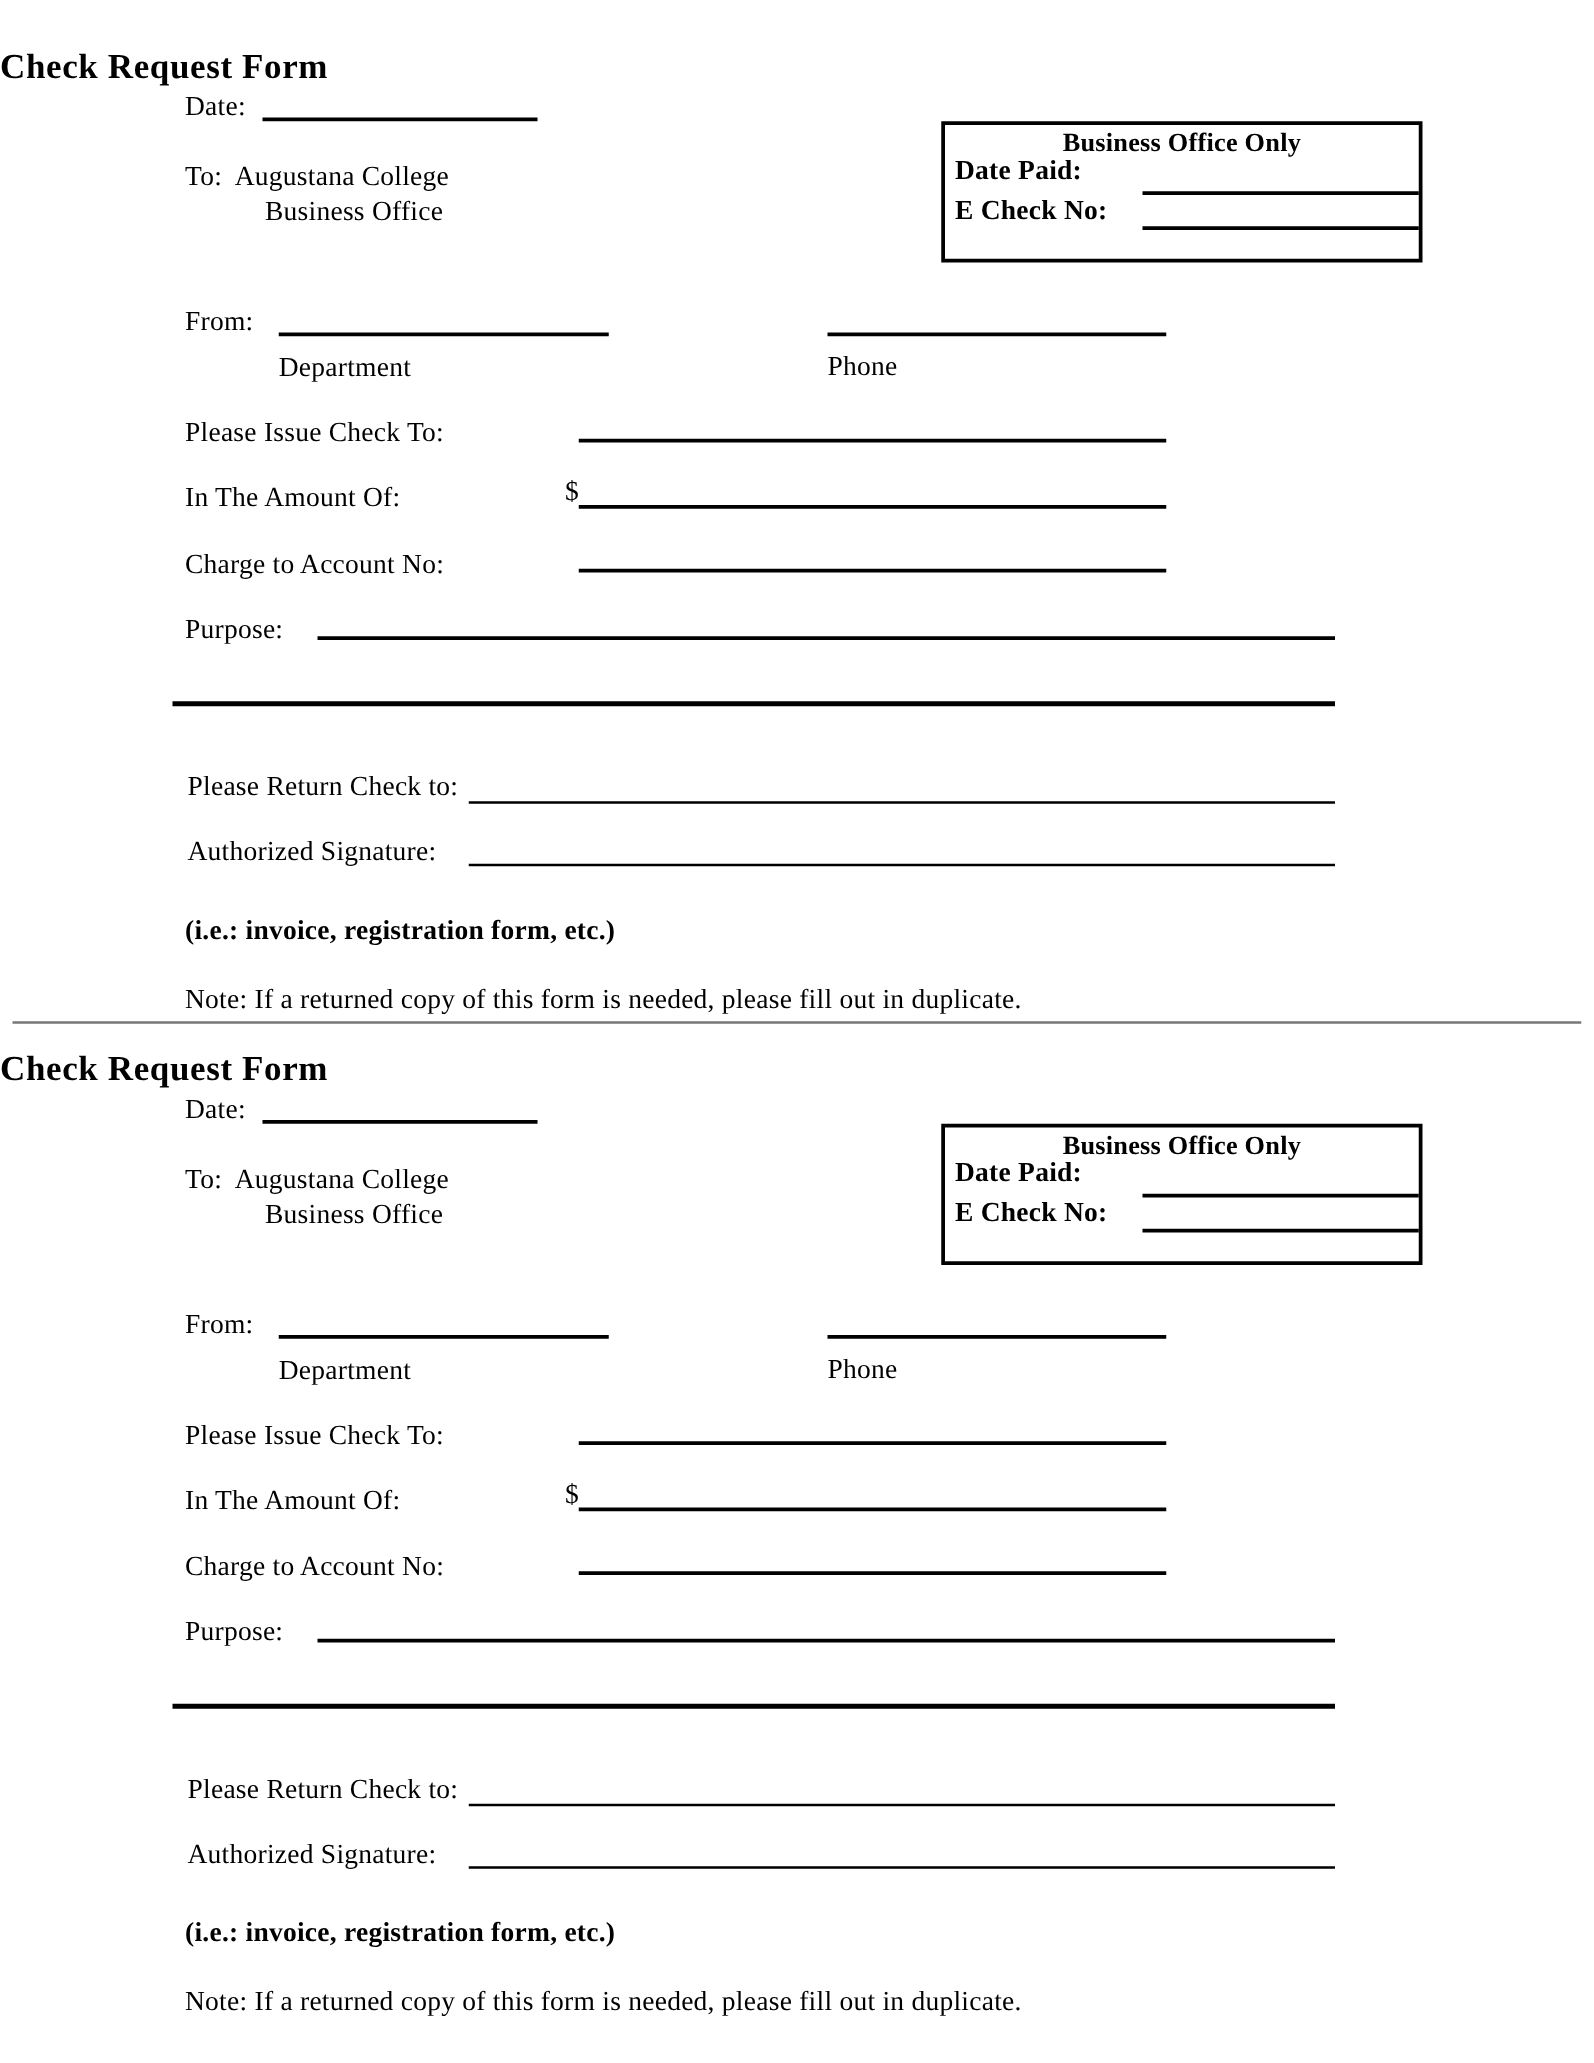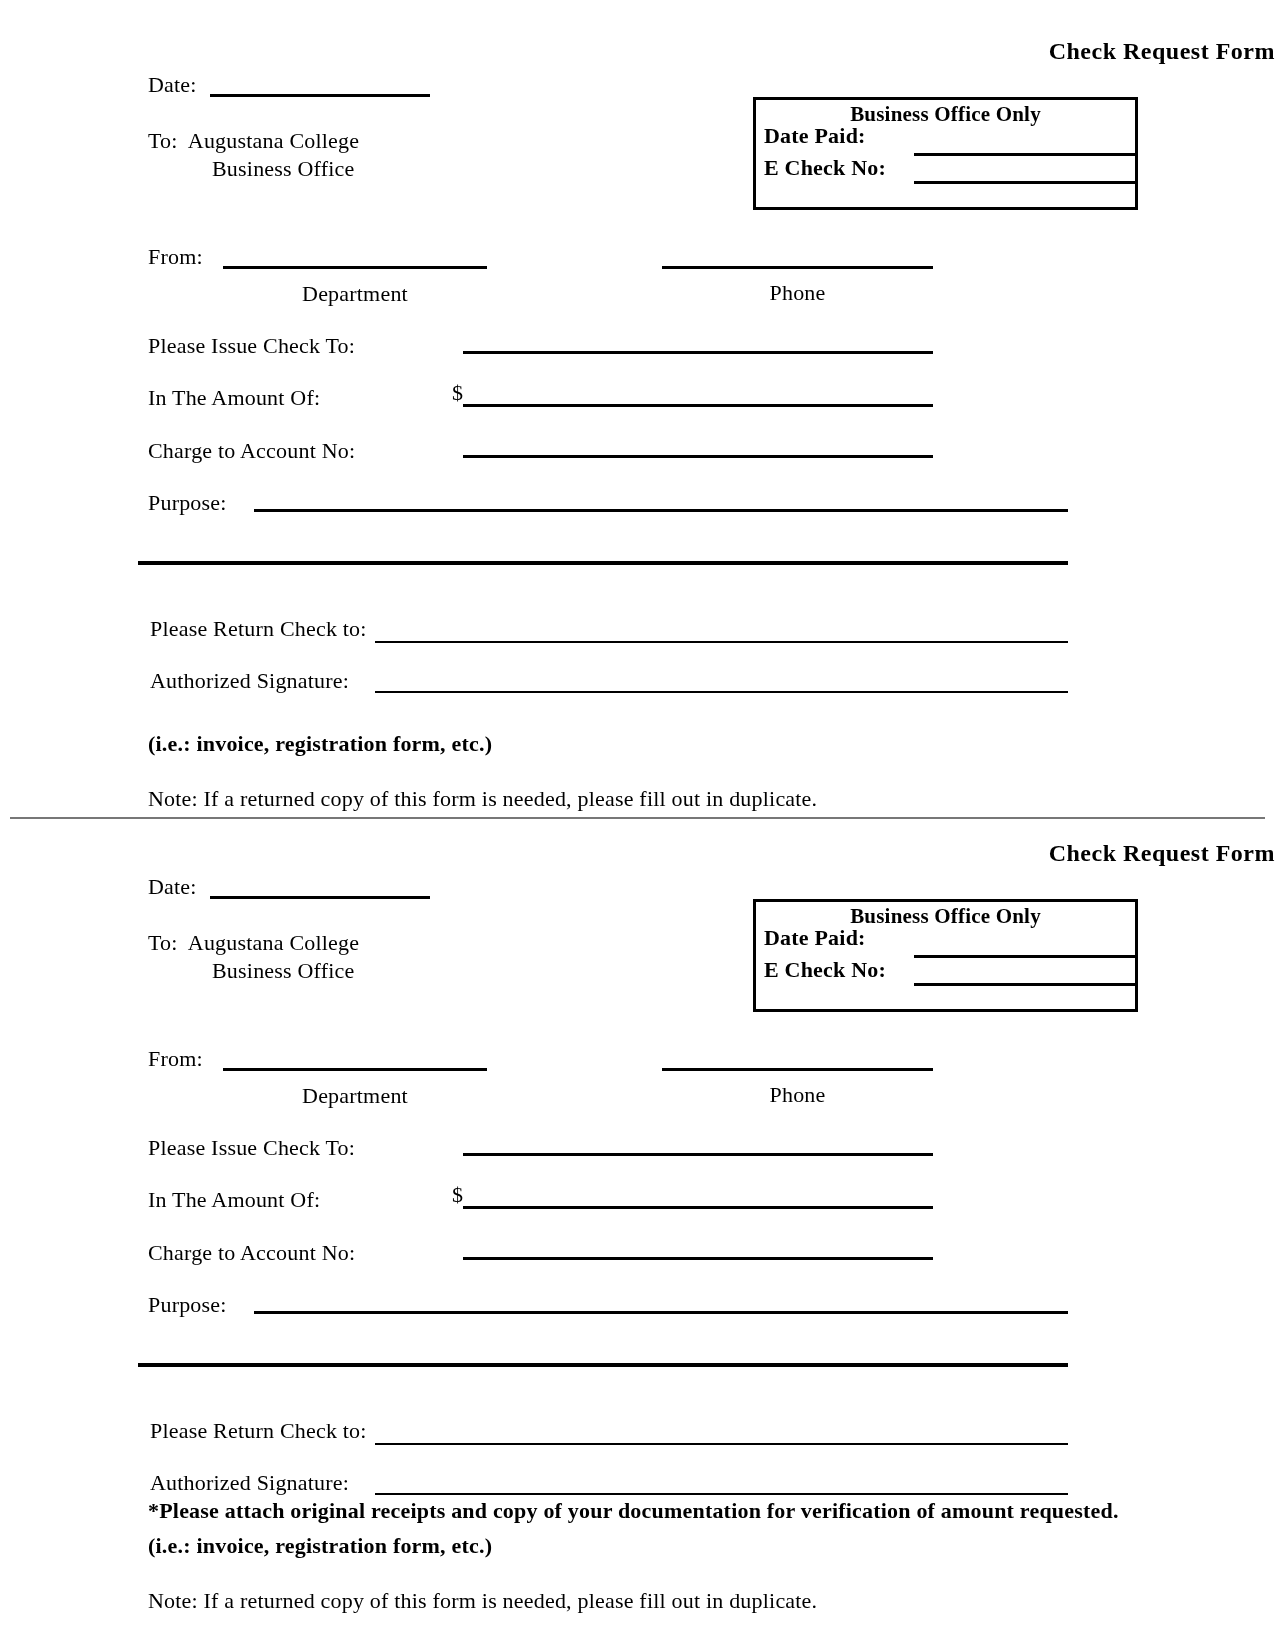--- a/index.html
+++ b/index.html
@@ -8,21 +8,21 @@
     width: 1275px;
     height: 1650px;
     background: #ffffff;
     font-family: "Liberation Serif", serif;
     color: #000;
     overflow: hidden;
   }
   .form { position: absolute; left: 0; width: 1275px; height: 802px; }
   .title {
     position: absolute; left: 0; top: 38px; width: 100%;
-    text-align: right; font-size: 24px; font-weight: bold;
+    text-align: left; font-size: 28px; font-weight: bold;
     letter-spacing: 0.5px;
   }
   .lbl {
     position: absolute; font-size: 22px; line-height: 1.2;
     letter-spacing: 0.2px; white-space: pre;
   }
   .bold { font-weight: bold; }
   .ln { position: absolute; background: #000; height: 3px; }
   .ln.thin { height: 1.5px; }
   .office-box {
@@ -30,21 +30,21 @@
     width: 379px; height: 107px; border: 3px solid #000; font-weight: bold;
   }
   .office-box .heading {
     position: absolute; left: 0; top: 2px; width: 100%;
     text-align: center; font-size: 21px; letter-spacing: 0.2px;
   }
   .divider {
     position: absolute; left: 10px; top: 817px; width: 1255px;
     height: 1.5px; background: #777777;
   }
-  .center { text-align: center; }
+  .center { text-align: left; }
 </style>
 </head>
 <body>
 
 <div id="page">
 
   <div class="form" style="top:0;">
     <div class="title">Check Request Form</div>
 
     <div class="lbl" style="left:148px; top:72px;">Date:</div>
@@ -130,19 +130,18 @@
     <div class="lbl" style="left:148px; top:490px;">Purpose:</div>
     <div class="ln" style="left:254px; top:509px; width:814px;"></div>
     <div class="ln" style="left:138px; top:561px; width:930px; height:3.5px;"></div>
 
     <div class="lbl" style="left:150px; top:616px;">Please Return Check to:</div>
     <div class="ln thin" style="left:375px; top:641px; width:693px;"></div>
 
     <div class="lbl" style="left:150px; top:668px;">Authorized Signature:</div>
     <div class="ln thin" style="left:375px; top:691px; width:693px;"></div>
 
-    <div class="lbl bold" style="left:148px; top:696px;">*Please attach original receipts and copy of your documentation for verification of amount requested.</div>
     <div class="lbl bold" style="left:148px; top:731px;">(i.e.: invoice, registration form, etc.)</div>
 
     <div class="lbl" style="left:148px; top:786px;">Note: If a returned copy of this form is needed, please fill out in duplicate.</div>
   </div>
 
 </div>
 
 </body></html>

